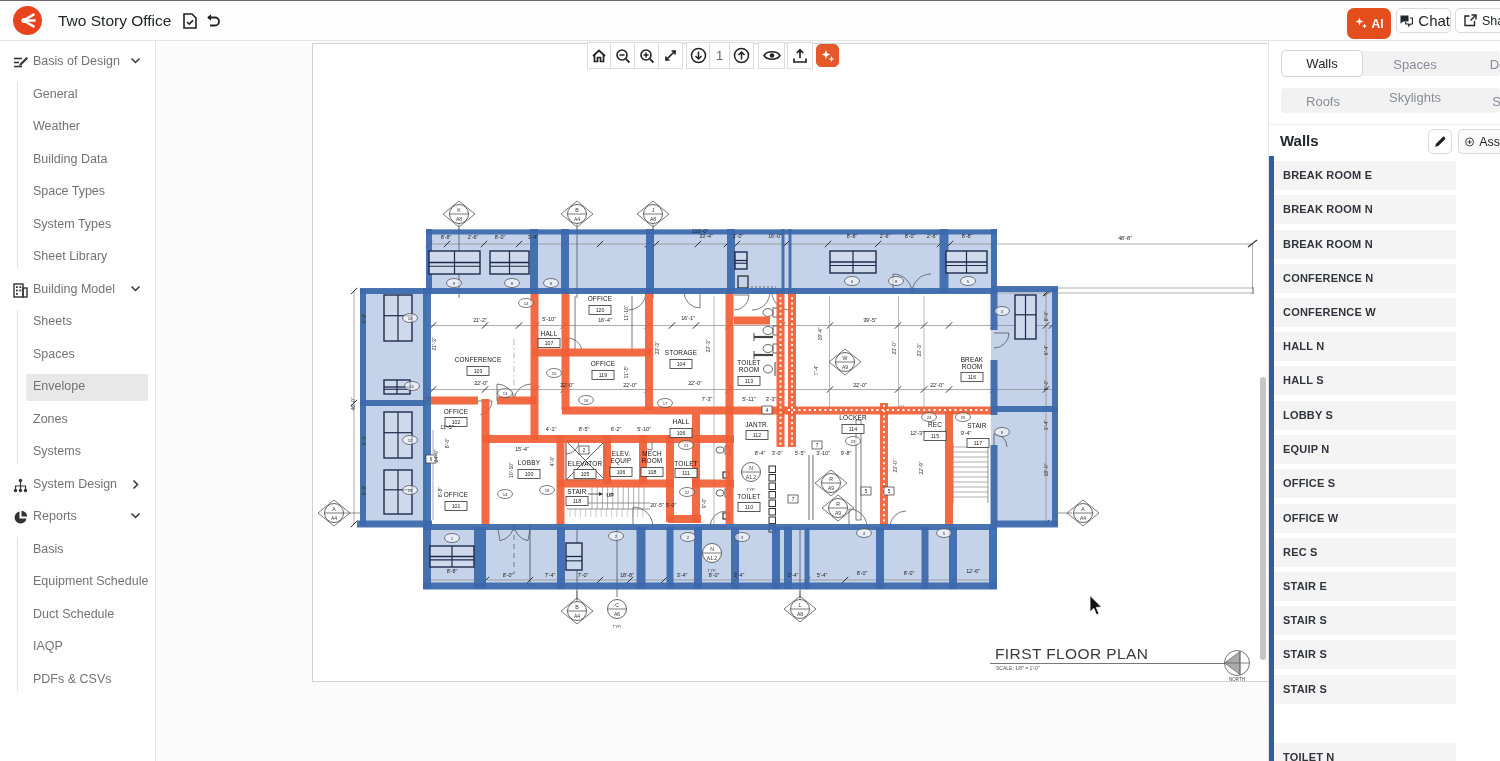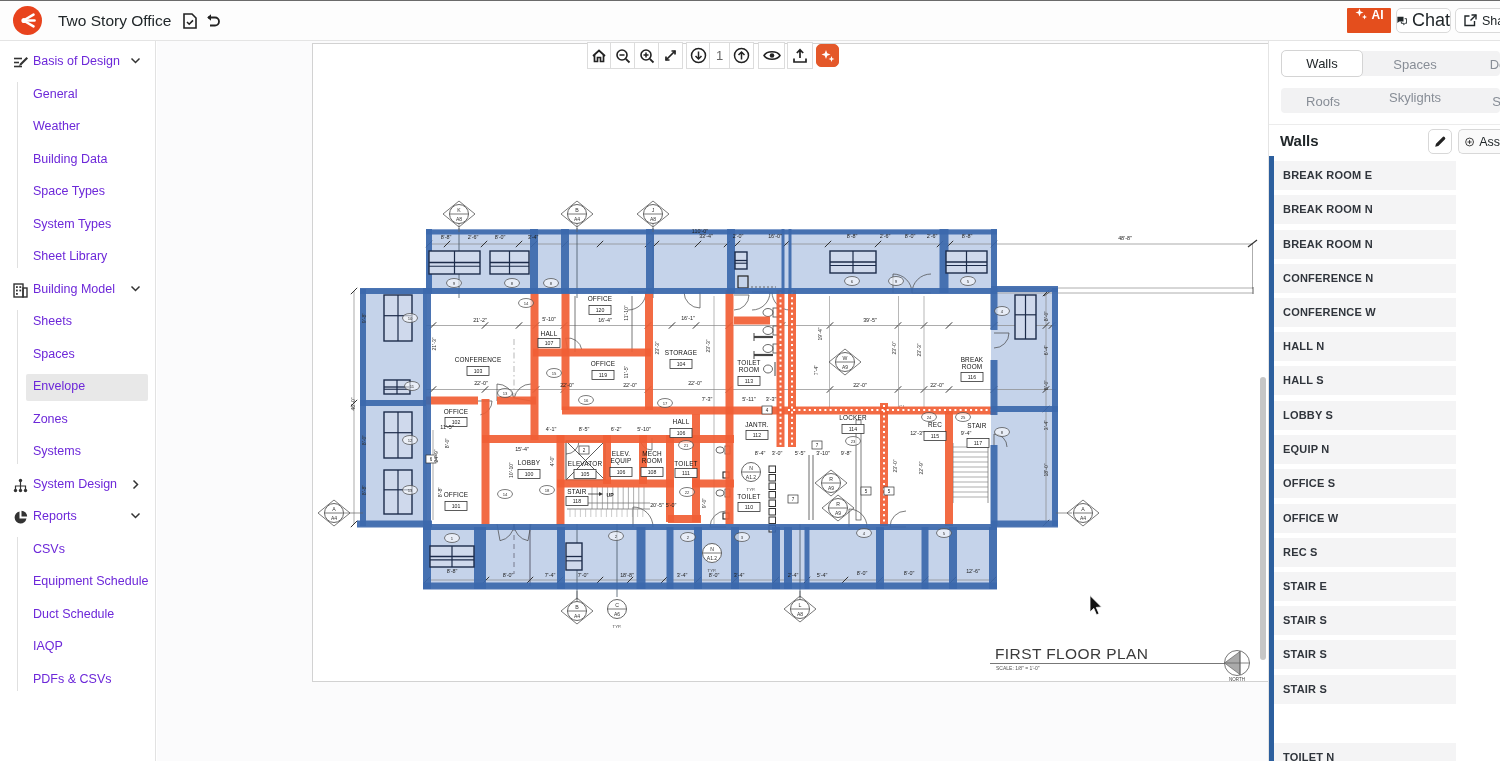--- a/index.html
+++ b/index.html
@@ -1,19 +1,19 @@
 <!DOCTYPE html>
 <html><head><meta charset="utf-8"><style>
 
 *{margin:0;padding:0;box-sizing:border-box}
 html,body{width:1500px;height:761px;overflow:hidden;font-family:"Liberation Sans",sans-serif;background:#fff}
 .abs{position:absolute}
 #topbar{position:absolute;left:0;top:0;width:1500px;height:41px;background:#fdfdfd;border-bottom:1px solid #e4e4e4;border-top:1px solid #6b6b6b}
 #sidebar{position:absolute;left:0;top:41px;width:156px;height:720px;background:#fff;border-right:1px solid #e2e2e2}
-.nav-item{position:absolute;left:33px;font-size:12.5px;color:#6d28d9;white-space:nowrap}
+.nav-item{position:absolute;left:33px;font-size:12.5px;color:#737373;white-space:nowrap}
 #canvas{position:absolute;left:157px;top:41px;width:1111px;height:720px;background:#fbfbfc}
 #paper{position:absolute;left:312px;top:43px;width:957px;height:639px;background:#fff;border:1px solid #d2d2d2;border-right:none}
 #rpanel{position:absolute;left:1268px;top:41px;width:232px;height:720px;background:#fff;border-left:1px solid #e4e4e4}
 .tabcell{position:absolute;font-size:13px;color:#878d96;text-align:center}
 .lrow{position:absolute;left:1274px;width:182px;height:29px;background:#f4f4f5}
 .lrow span{position:absolute;left:9px;top:8px;font-size:11px;font-weight:bold;color:#30353c;letter-spacing:.2px}
 .tbtn{position:absolute;top:42px;height:27px;background:#fff;border:1px solid #dcdcdc;display:flex;align-items:center;justify-content:center}
 
 </style></head><body>
 
@@ -32,27 +32,27 @@
 <svg class="abs" style="left:183px;top:13px" width="14" height="16" viewBox="0 0 14 16">
 <path d="M1 1 h8 l4 4 v10 h-12 Z" fill="none" stroke="#222" stroke-width="1.6"></path>
 <path d="M4 9 l2.2 2.2 L10 7.4" fill="none" stroke="#222" stroke-width="1.6"></path>
 </svg>
 
 <svg class="abs" style="left:205px;top:13px" width="15" height="15" viewBox="0 0 15 15">
 <path d="M3 4.5 h7 a4 4 0 0 1 0 8 h-5" fill="none" stroke="#222" stroke-width="1.8"></path>
 <path d="M6 1.2 L2.2 4.5 L6 7.8" fill="#222"></path>
 </svg>
 
-<div class="abs" style="left:1347px;top:8px;width:44px;height:25px;background:#e44e1d;border-radius:1px;color:#fff;font-size:12px;font-weight:bold;display:flex;align-items:flex-start;justify-content:center;gap:4px">
+<div class="abs" style="left:1347px;top:8px;width:44px;height:31px;background:#e44e1d;border-radius:7px;color:#fff;font-size:12px;font-weight:bold;display:flex;align-items:center;justify-content:center;gap:4px">
 <svg width="13" height="13" viewBox="0 0 13 13">
       <path d="M4.5 0.5 L5.6 3.4 L8.5 4.5 L5.6 5.6 L4.5 8.5 L3.4 5.6 L0.5 4.5 L3.4 3.4 Z" fill="#fff"></path>
       <path d="M9.5 6.5 L10.2 8.3 L12 9 L10.2 9.7 L9.5 11.5 L8.8 9.7 L7 9 L8.8 8.3 Z" fill="#fff"></path>
     </svg>AI</div>
 
-<div class="abs" style="left:1396px;top:8px;width:55px;height:25px;background:#fff;border:1px solid #dadada;border-radius:5px;color:#21272a;font-size:18px;display:flex;align-items:center;justify-content:center;gap:5px">
+<div class="abs" style="left:1396px;top:8px;width:55px;height:25px;background:#fff;border:1px solid #dadada;border-radius:5px;color:#21272a;font-size:15px;display:flex;align-items:center;justify-content:flex-end;gap:5px">
 <svg width="13" height="12" viewBox="0 0 13 12">
       <path d="M0.5 0.5 h8 v6 h-5.5 l-2.5 2.2 Z" fill="#21272a"></path>
       <path d="M10 3 h2.5 v6 h-1.8 l-2 1.8 v-1.8 h-3 v-2" fill="none" stroke="#21272a" stroke-width="1.2"></path>
     </svg>Chat</div>
 
 <div class="abs" style="left:1455px;top:8px;width:60px;height:25px;background:#fff;border:1px solid #dadada;border-radius:5px;color:#21272a;font-size:12.5px;display:flex;align-items:center;justify-content:flex-start;padding-left:8px;gap:5px">
 <svg width="13" height="13" viewBox="0 0 13 13">
       <path d="M10.5 7 v4.5 h-9.5 v-9.5 H5.5" fill="none" stroke="#21272a" stroke-width="1.4"></path>
       <path d="M7.5 1 h4.5 v4.5" fill="none" stroke="#21272a" stroke-width="1.4"></path>
       <line x1="12" y1="1" x2="6.5" y2="6.5" stroke="#21272a" stroke-width="1.4"></line>
@@ -127,21 +127,21 @@
 
 <svg class="abs" style="left:13px;top:510px" width="15" height="15" viewBox="0 0 15 15">
     <path d="M6.5 1.5 A6 6 0 1 0 13.5 8.5 L6.5 8.5 Z" fill="#333"></path>
     <path d="M8.5 0.8 A6 6 0 0 1 14.2 6.5 L8.5 6.5 Z" fill="#333"></path>
   </svg>
 <div class="nav-item" style="top:509px">Reports</div>
 <svg class="abs" style="left:130px;top:512px" width="11" height="8" viewBox="0 0 11 8">
     <path d="M1.5 1.5 L5.5 5.5 L9.5 1.5" fill="none" stroke="#333" stroke-width="1.5"></path>
   </svg>
 
-<div class="nav-item" style="top:542px;">CSVs</div>
+<div class="nav-item" style="top:542px;">Basis</div>
 
 <div class="nav-item" style="top:574px;">Equipment Schedule</div>
 
 <div class="nav-item" style="top:607px;">Duct Schedule</div>
 
 <div class="nav-item" style="top:639px;">IAQP</div>
 
 <div class="nav-item" style="top:672px;">PDFs &amp; CSVs</div>
 
 <div id="canvas"></div>

